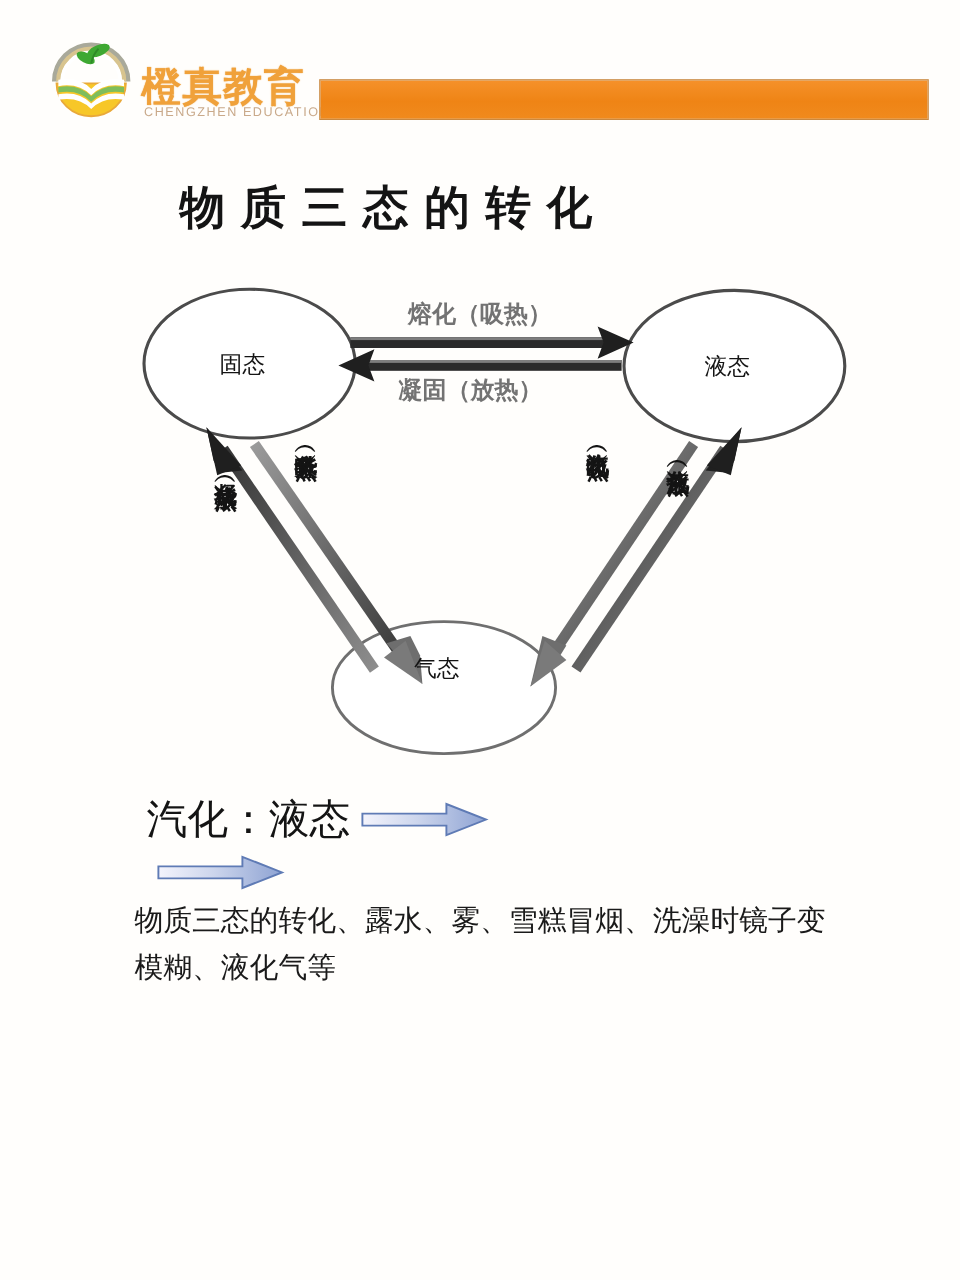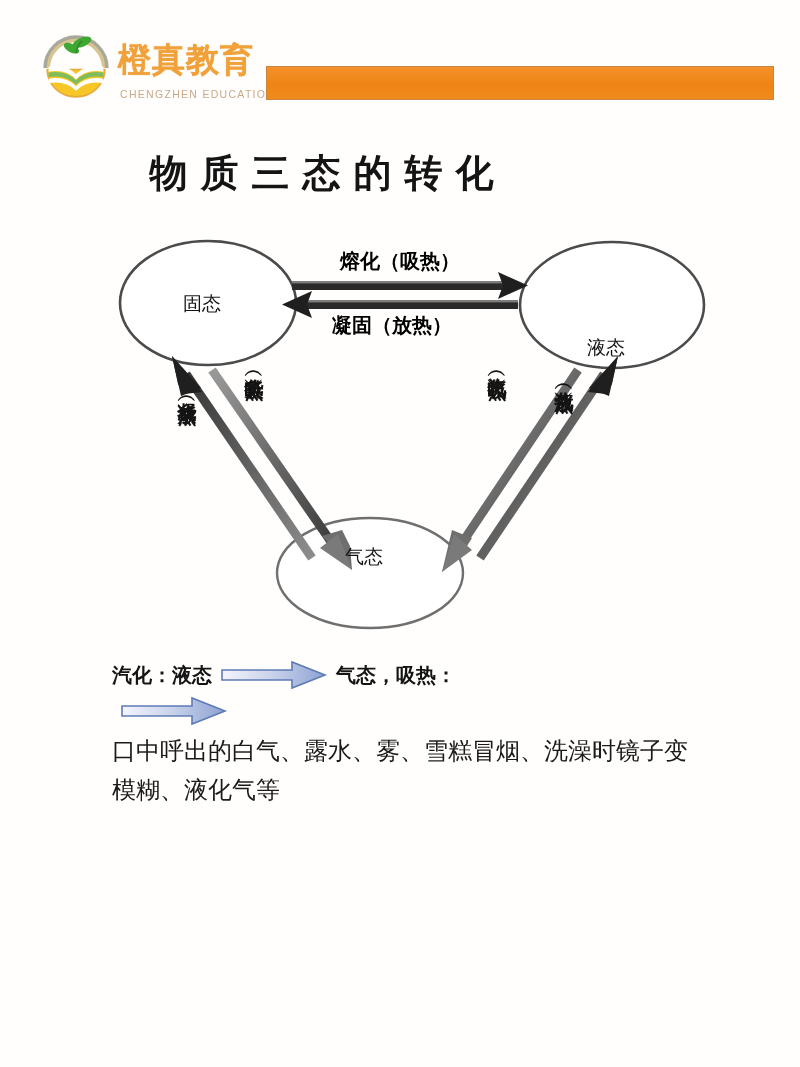--- a/index.html
+++ b/index.html
@@ -32,21 +32,21 @@
     left: 38px; top: 26px;
     width: 215px; height: 82px;
   }
   .logo-mark {
     position: absolute;
     left: 0; top: 4px;
     width: 76px; height: 76px;
   }
   .logo-text-cn {
     position: absolute;
-    left: 80px; top: 12px;
+    left: 80px; top: 24px;
     font-size: 33px;
     font-weight: bold;
     letter-spacing: 1px;
     color: #f0a13a;
     font-family: "DejaVu Sans", "Liberation Sans", sans-serif;
     white-space: nowrap;
     text-shadow: 0 0 1px #e8982f;
   }
   .logo-text-en {
     position: absolute;
@@ -91,21 +91,21 @@
     position: absolute;
     font-size: 19px;
     color: #141414;
     font-family: "DejaVu Sans", "Liberation Sans", sans-serif;
     white-space: nowrap;
   }
   .edge-label-h {
     position: absolute;
     font-size: 20px;
     font-weight: bold;
-    color: #000000;
+    color: #737373;
     font-family: "DejaVu Sans", "Liberation Sans", sans-serif;
     white-space: nowrap;
   }
   .edge-label-v {
     position: absolute;
     font-size: 19px;
     font-weight: bold;
     color: #141414;
     font-family: "DejaVu Sans", "Liberation Sans", sans-serif;
     writing-mode: vertical-rl;
@@ -123,26 +123,25 @@
   .sec-head {
     font-size: 27px;
     color: #141414;
     font-family: "DejaVu Sans", "Liberation Sans", sans-serif;
     margin: 0 0 16px 6px;
     white-space: nowrap;
   }
   .def-line {
     display: flex;
     align-items: center;
-    font-size: 20px;
-    color: #141414;
-    font-family: "DejaVu Sans", "Liberation Sans", sans-serif;
-    white-space: nowrap;
-    margin: 0 0 6px 0;
-    font-weight: bold;
+    font-size: 34px;
+    color: #141414;
+    font-family: "DejaVu Sans", "Liberation Sans", sans-serif;
+    white-space: nowrap;
+    margin: 0 0 6px 10px;
   }
   .def-line .arrow-gap { display: inline-block; width: 8px; }
   .block-arrow { display: inline-block; vertical-align: middle; }
   .examples {
     font-size: 24px;
     line-height: 1.62;
     color: #1a1a1a;
     font-family: "DejaVu Serif", "Liberation Serif", serif;
     margin: 6px 0 20px 0;
     width: 578px;
@@ -233,21 +232,21 @@
       </g>
 
       <g>
         <path d="M544 146 L420 330" stroke="url(#shaftGrayB)" stroke-width="9" stroke-linecap="butt"></path>
         <path d="M558 128 L528 164 L546 166 L552 156 Z" fill="#1f1f1f"></path>
         <path d="M558 128 L549 168 L529 160 Z" fill="#1f1f1f"></path>
       </g>
     </svg>
 
     <div class="node-label" style="left:123px; top:63px;">固态</div>
-    <div class="node-label" style="left:527px; top:65px;margin-top:42px;">液态</div>
+    <div class="node-label" style="left:527px; top:65px;">液态</div>
     <div class="node-label" style="left:285px; top:316px;">气态</div>
 
     <div class="edge-label-h" style="left:280px; top:20px;">熔化（吸热）</div>
     <div class="edge-label-h" style="left:272px; top:84px;">凝固（放热）</div>
 
     <div class="edge-label-v" style="left:118px; top:160px; height:160px;">凝华（放热）</div>
     <div class="edge-label-v" style="left:185px; top:135px; height:170px;">升华（吸热）</div>
     <div class="edge-label-v" style="left:428px; top:135px; height:170px;">汽化（吸热）</div>
     <div class="edge-label-v" style="left:495px; top:148px; height:175px;">液化（放热）</div>
   </div>
@@ -262,35 +261,34 @@
         <defs>
           <linearGradient id="ba1" x1="0" y1="0" x2="1" y2="0">
             <stop offset="0%" stop-color="#f4f4fc"></stop>
             <stop offset="45%" stop-color="#ccd5ec"></stop>
             <stop offset="100%" stop-color="#8ea3d3"></stop>
           </linearGradient>
         </defs>
         <path d="M2 10 L72 10 L72 2 L105 15 L72 28 L72 20 L2 20 Z" fill="url(#ba1)" stroke="#5f7bb5" stroke-width="1.6" stroke-linejoin="miter"></path>
       </svg>
       <span class="arrow-gap"></span>
-      <span>气态，吸热：</span>
     </div>
 
 
     <div class="def-line">
       <span class="arrow-gap"></span>
       <svg class="block-arrow" width="108" height="30" viewBox="0 0 108 30">
         <defs>
           <linearGradient id="ba2" x1="0" y1="0" x2="1" y2="0">
             <stop offset="0%" stop-color="#f4f4fc"></stop>
             <stop offset="45%" stop-color="#ccd5ec"></stop>
             <stop offset="100%" stop-color="#8ea3d3"></stop>
           </linearGradient>
         </defs>
         <path d="M2 10 L72 10 L72 2 L105 15 L72 28 L72 20 L2 20 Z" fill="url(#ba2)" stroke="#5f7bb5" stroke-width="1.6" stroke-linejoin="miter"></path>
       </svg>
       <span class="arrow-gap"></span>
     </div>
 
-    <div class="examples">口中呼出的白气、露水、雾、雪糕冒烟、洗澡时镜子变模糊、液化气等</div>
+    <div class="examples">物质三态的转化、露水、雾、雪糕冒烟、洗澡时镜子变模糊、液化气等</div>
   </div>
 
 </div>
 
 </body></html>

